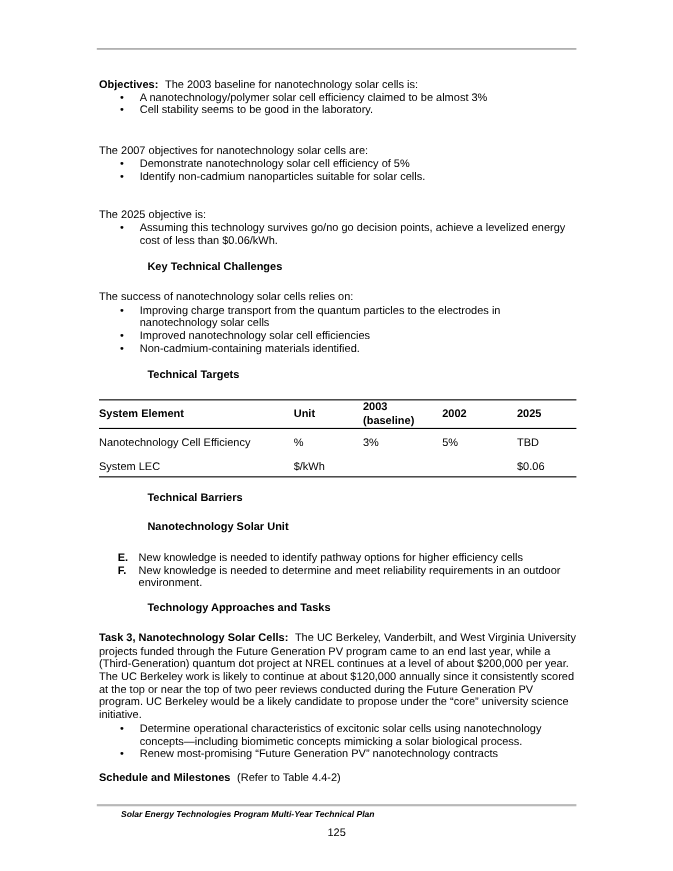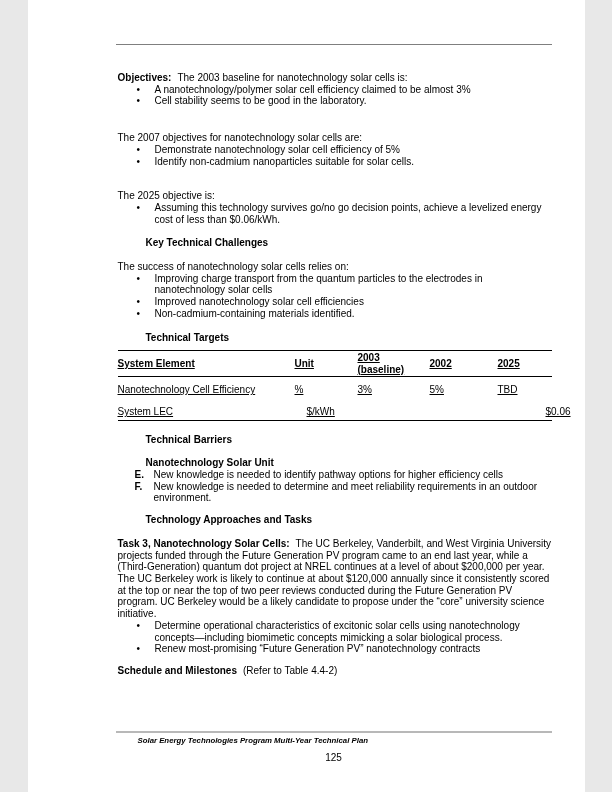--- a/index.html
+++ b/index.html
@@ -1,36 +1,36 @@
 <!DOCTYPE html>
 <html><head>
 <meta charset="utf-8">
 <style>
   html,body { margin:0; padding:0; background:#e8e8e8; }
   .page {
     position:relative;
-    width:557px; height:792px;
+    width:612px; height:792px;
     margin:0 auto;
     background:#ffffff;
     font-family:"Liberation Sans","DejaVu Sans",sans-serif;
     font-size:10px;
     line-height:11.7px;
     color:#000;
     overflow:hidden;
   }
   .top-rule {
     position:absolute; left:88px; top:44px;
     width:436px; height:1px; background:#7f7f7f;
   }
   .content {
     position:absolute; left:90px; top:0;
     width:434px; padding-top:72px;
   }
   p, .para { margin:0; }
-  .heading { font-weight:bold; margin:0;padding-left:28px; }
+  .heading { font-weight:bold; margin:16px;padding-left:28px; }
   .runin { margin-left:6px; }
   b.runin-label { font-weight:bold; }
 
   .bullet-item { position:relative; padding-left:37px; }
   .bullet-item::before {
     content:"\2022";
     position:absolute; left:19px; top:0;
   }
   .ef-item { position:relative; padding-left:36px; }
   .ef-label { position:absolute; left:17px; top:0; font-weight:bold; }
@@ -44,35 +44,34 @@
   .h-nsc      { margin-top:12px; }
   .h-tat      { margin-top:10px; }
   .task-para  { margin-top:12px; }
   .sec-sched  { margin-top:10px; }
 
   .ttable {
     margin-top:7px;
     width:434px;
     border-top:1px solid #000;
     border-bottom:1px solid #000;
-    text-decoration:underline;
   }
   .t-head, .t-row {
     display:grid;
     grid-template-columns:177px 63px 72px 68px 54px;
   }
   .t-head {
     align-items:center;
     min-height:25px;
     border-bottom:1px solid #000;
     font-weight:bold;
   }
   .t-head .c3 { padding-right:22px; }
   .t-row.r1 { padding:7px 0 10px 0; }
-  .t-row.r2 { padding:0 0 2px 0;gap:12px; }
+  .t-row.r2 { padding:0 0 2px 0; }
 
   .footer-rule {
     position:absolute; left:88px; top:731px;
     width:436px; height:2px; background:#b8b8b8;
   }
   .footer-title {
     position:absolute; left:90px; top:736px;
     font-size:7.8px; line-height:9px;
     font-weight:bold; font-style:italic;margin-left:20px;
   }

